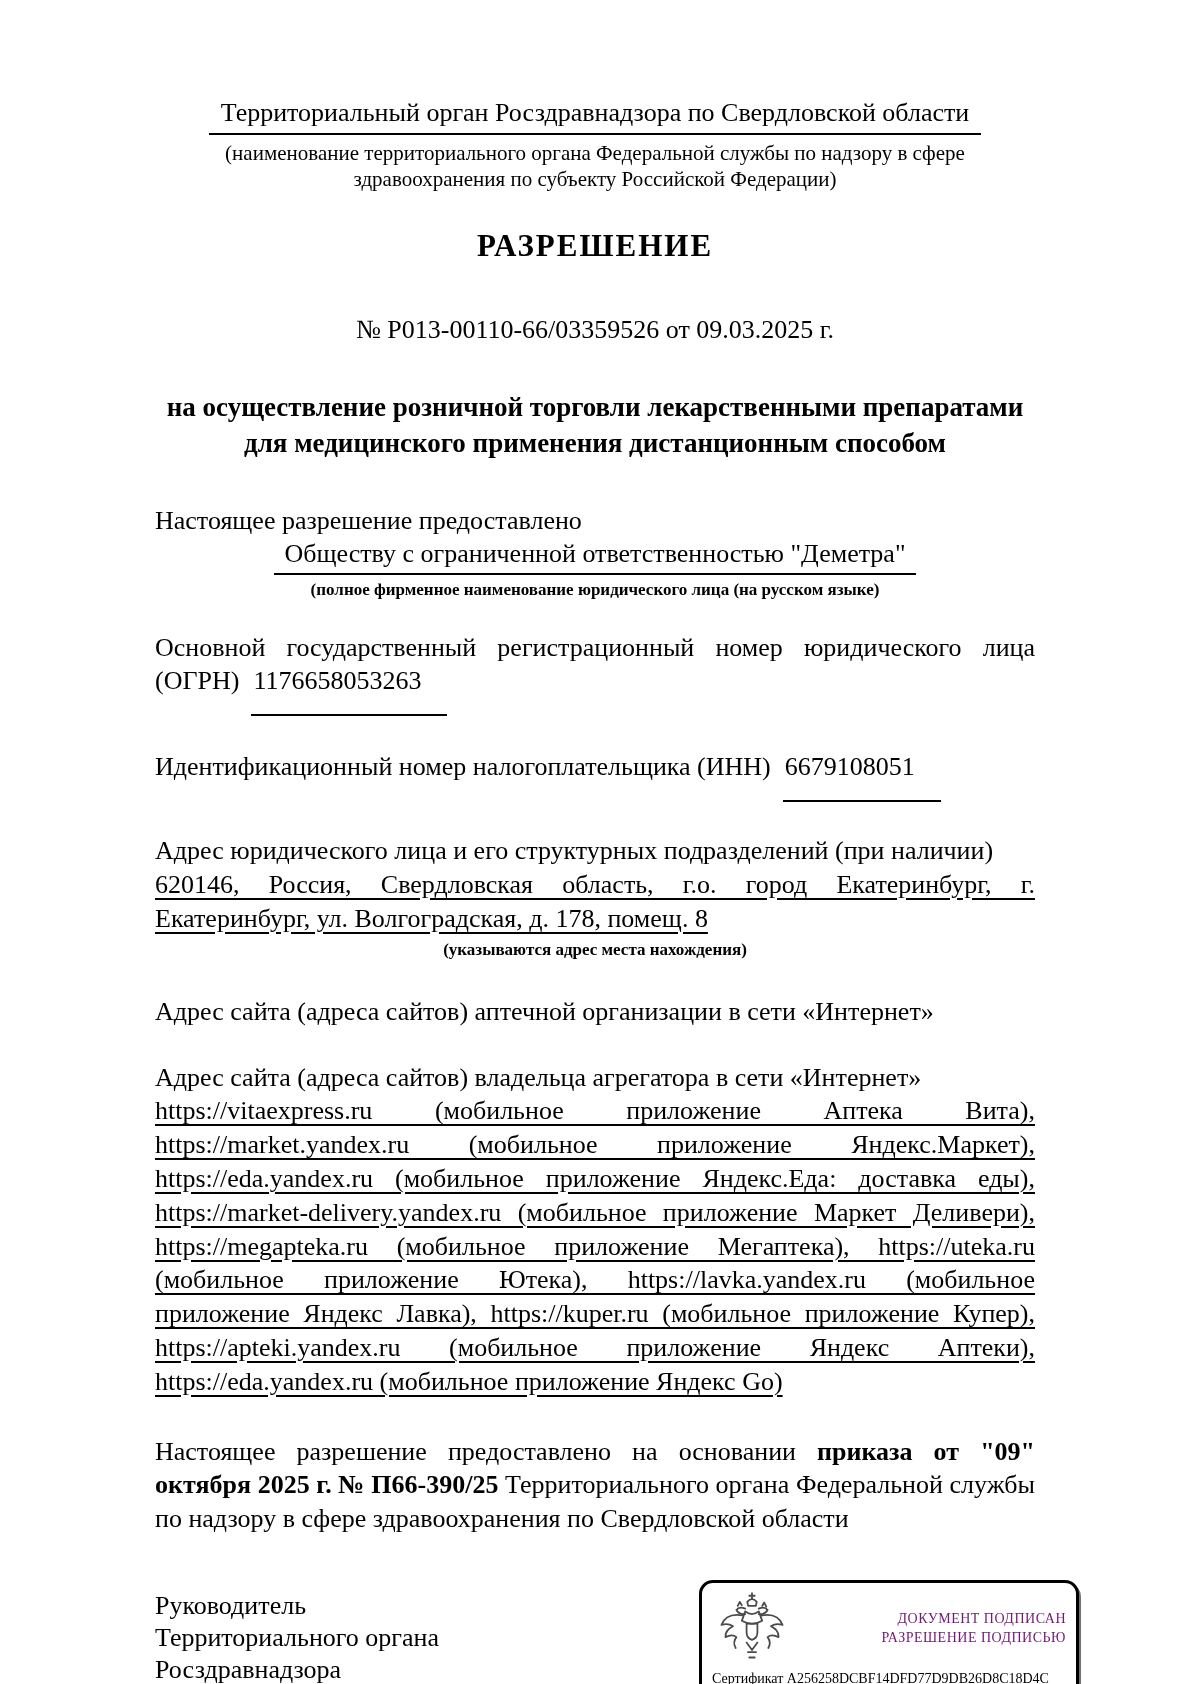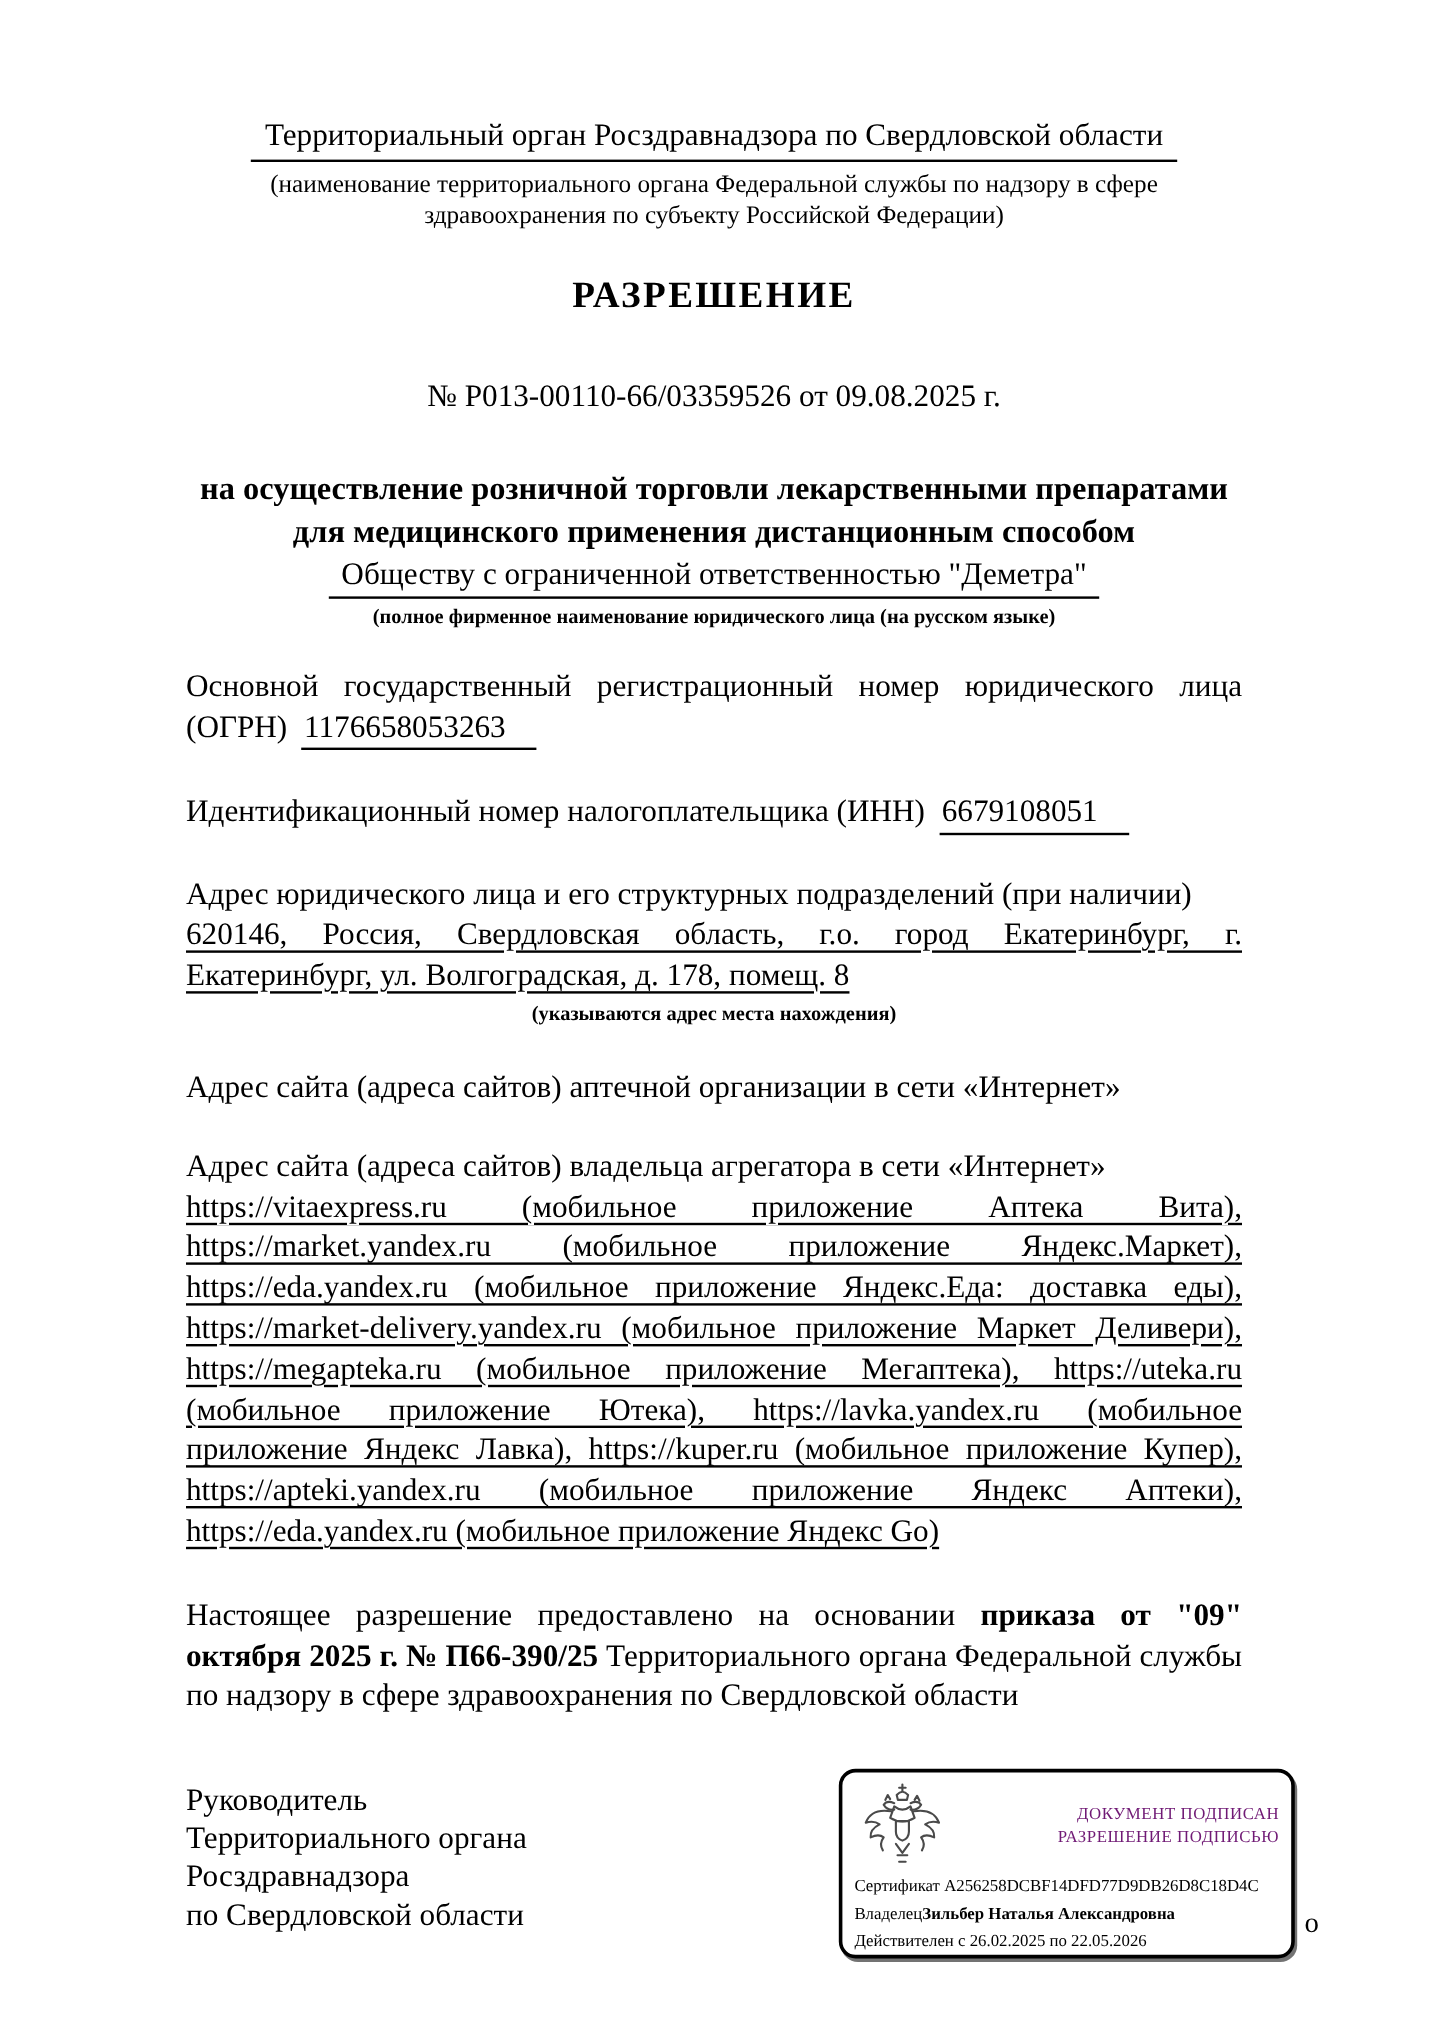--- a/index.html
+++ b/index.html
@@ -24,21 +24,21 @@
   .caption-lg { font-size: 21px; line-height: 1.25; margin-top: 5px; }
   .doc-title { font-size: 31px; font-weight: bold; letter-spacing: 2px; margin-top: 34px; }
   .number { margin-top: 46px; }
   .subject { margin-top: 44px; font-size: 27px; font-weight: bold; line-height: 1.32; }
   .intro { margin-top: 42px; }
   .org-underline { display: inline-block; border-bottom: 2px solid #000; padding: 0 10px 2px 10px; }
   .caption-sm { font-size: 17px; font-weight: bold; line-height: 1.2; margin-top: 5px; }
   .ogrn { margin-top: 30px; }
   .justify-line { display: block; text-align: justify; text-align-last: justify; }
   .lbl-gap { margin-right: 12px; }
-  .val-underline { display: inline-block; border-bottom: 2px solid #000; padding: 0 26px 1px 2px; }
+  .val-underline { display: inline-block; border-bottom: 2px solid #000; padding: 0 26px 16px 2px; }
   .inn { margin-top: 34px; }
   .addr-intro { margin-top: 32px; }
   .basis { margin-top: 36px; }
   .site-label { margin-top: 34px; }
   .site-label2 { margin-top: 32px; }
   .footer { position: relative; margin-top: 54px; height: 280px; }
   .signatory { line-height: 32px; }
   .stamp {
     position: absolute;
     top: -10px;
@@ -63,27 +63,28 @@
 
 <div class="page">
 
   <div class="center">
     <span class="title-underline">Территориальный орган Росздравнадзора по Свердловской области</span>
   </div>
   <div class="caption-lg center">(наименование территориального органа  Федеральной службы по надзору в сфере здравоохранения по субъекту Российской Федерации)</div>
 
   <h1 class="doc-title center">РАЗРЕШЕНИЕ</h1>
 
-  <div class="number center">№ Р013-00110-66/03359526 от 09.08.2025 г.</div>
+  <div class="number center">№ Р013-00110-66/03359526 от 09.03.2025 г.</div>
 
   <div class="subject center">
     <div>на осуществление розничной торговли лекарственными препаратами</div>
     <div>для медицинского применения дистанционным способом</div>
   </div>
 
+  <p class="intro">Настоящее разрешение предоставлено</p>
   <div class="center">
     <span class="org-underline">Обществу с ограниченной ответственностью "Деметра"</span>
   </div>
   <div class="caption-sm center">(полное фирменное наименование юридического лица (на русском языке)</div>
 
   <p class="ogrn">
     <span class="justify-line">Основной государственный регистрационный номер юридического лица</span>
     <span class="lbl-gap">(ОГРН)</span><span class="val-underline">1176658053263</span>
   </p>
 

